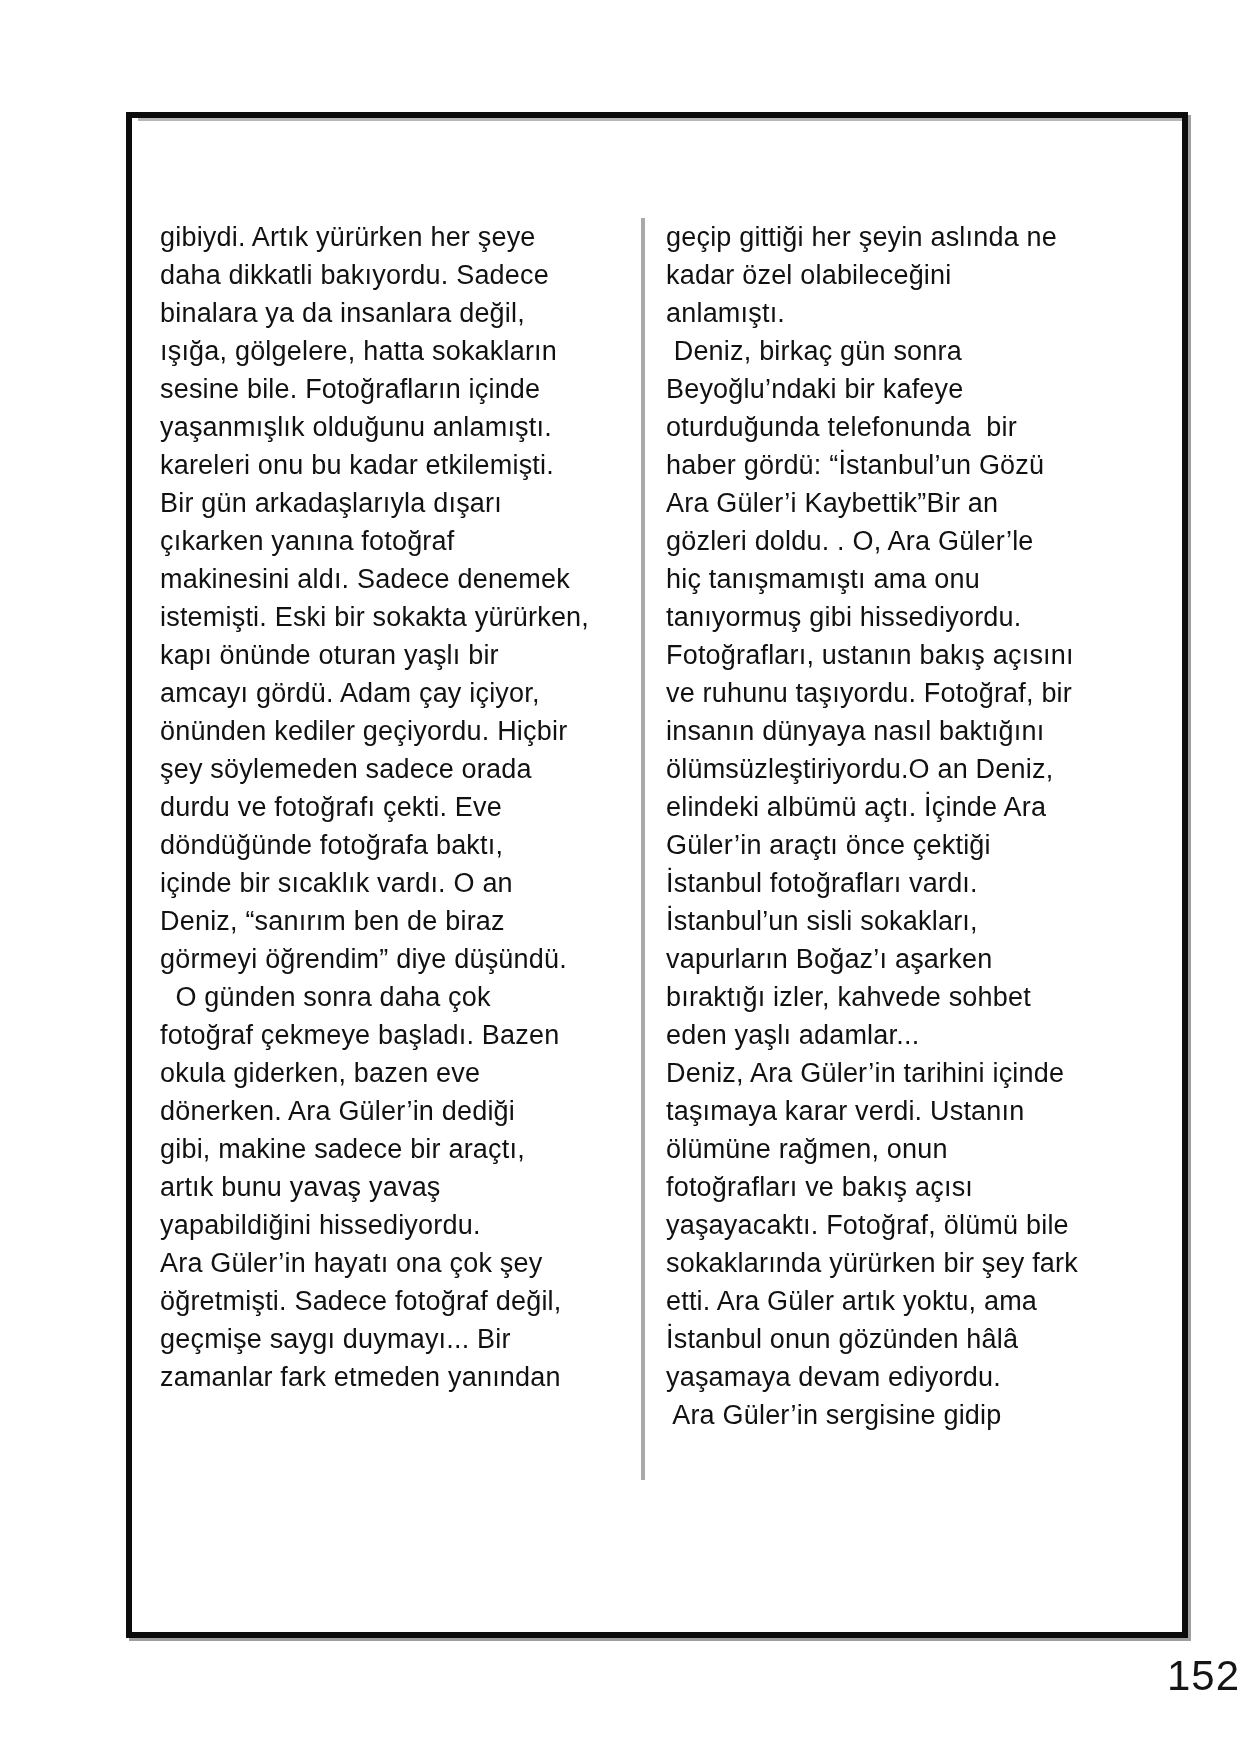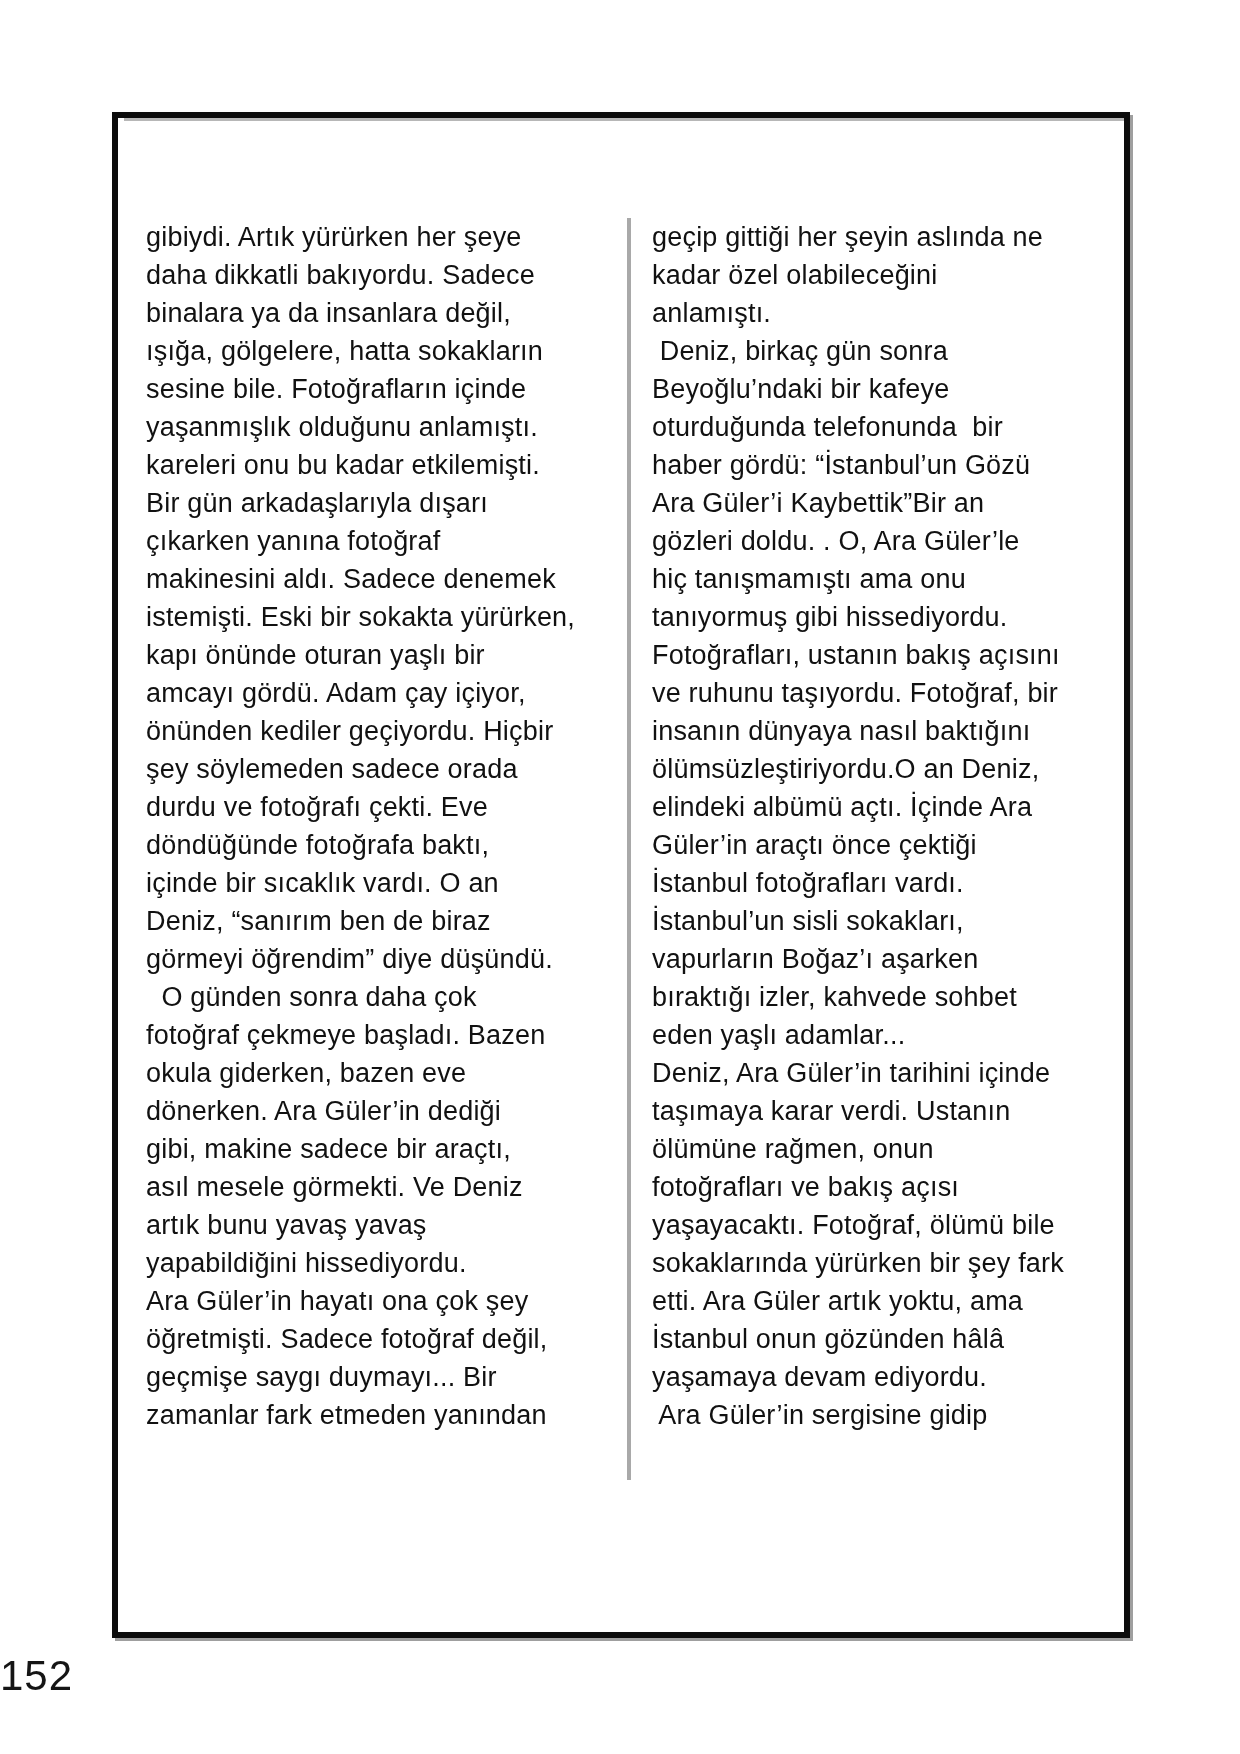--- a/index.html
+++ b/index.html
@@ -11,27 +11,28 @@
     position: relative;
     width: 1240px;
     height: 1754px;
     background: #ffffff;
     font-family: "Liberation Sans", sans-serif;
     color: #111111;
     overflow: hidden;
   }
   .frame {
     position: absolute;
-    left: 112px;
+    left: 126px;
     top: 112px;
     width: 1006px;
     height: 1514px;
     border: 6px solid #0c0c0c;
     box-shadow: 3px 3px 0 #9f9f9f;
     background: #ffffff;
+    padding-left: 44px;
   }
   .frame-inner-shade {
     position: absolute;
     top: 0;
     left: 6px;
     right: 0;
     height: 3px;
     background: #b7b7b7;
   }
   .col {
@@ -53,21 +54,21 @@
     top: 100px;
     width: 4px;
     height: 1262px;
     background: #a9a9a9;
   }
   .pagenum {
     position: absolute;
     top: 1652px;
     left: 0;
     width: 100%;
-    text-align: left;
+    text-align: right;
     font-size: 42px;
     letter-spacing: 1px;
     color: #151515;
   }
 </style>
 </head>
 <body>
 
 <div class="page">
   <div class="frame">
@@ -91,21 +92,20 @@
         <div class="line">durdu ve fotoğrafı çekti. Eve</div>
         <div class="line">döndüğünde fotoğrafa baktı,</div>
         <div class="line">içinde bir sıcaklık vardı. O an</div>
         <div class="line">Deniz, “sanırım ben de biraz</div>
         <div class="line">görmeyi öğrendim” diye düşündü.</div>
         <div class="line">  O günden sonra daha çok</div>
         <div class="line">fotoğraf çekmeye başladı. Bazen</div>
         <div class="line">okula giderken, bazen eve</div>
         <div class="line">dönerken. Ara Güler’in dediği</div>
         <div class="line">gibi, makine sadece bir araçtı,</div>
-        <div class="line">asıl mesele görmekti. Ve Deniz</div>
         <div class="line">artık bunu yavaş yavaş</div>
         <div class="line">yapabildiğini hissediyordu.</div>
         <div class="line">Ara Güler’in hayatı ona çok şey</div>
         <div class="line">öğretmişti. Sadece fotoğraf değil,</div>
         <div class="line">geçmişe saygı duymayı... Bir</div>
         <div class="line">zamanlar fark etmeden yanından</div>
       </div>
     <div class="divider"></div>
     <div class="col col-right">
         <div class="line">geçip gittiği her şeyin aslında ne</div>

